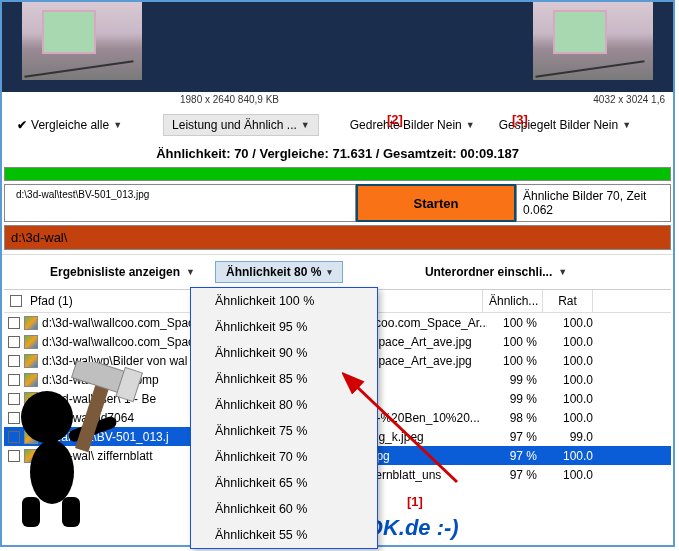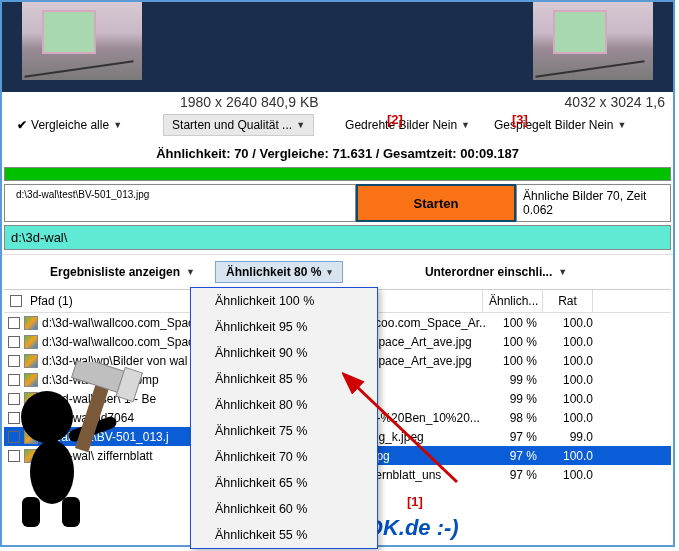--- a/index.html
+++ b/index.html
@@ -48,21 +48,21 @@
     content: '';
     position: absolute;
     left: 2px; bottom: 10px;
     width: 110px; height: 2px;
     background: #333;
     transform: rotate(-8deg);
   }
   .preview-meta {
     position: absolute;
     top: 92px;
-    font-size: 14px;
+    font-size: 10px;
     color: #333;
   }
   .meta-left { left: 178px; }
   .meta-right { right: 8px; }
   .toolbar1 {
     display: flex;
     align-items: center;
     padding: 4px 6px;
     gap: 6px;
     margin-top: 18px;
@@ -132,21 +132,21 @@
     border: 1px solid #888;
     padding: 4px 6px;
     font-size: 12px;
     background: #fff;
   }
   .path2 {
     margin: 0 2px 4px 2px;
     border: 1px solid #888;
     padding: 4px 6px;
     font-size: 13px;
-    background: #5eead4;
+    background: #c2410c;
   }
   .toolbar2 {
     display: flex;
     align-items: center;
     padding: 6px 8px;
     gap: 20px;
     border-top: 1px solid #ddd;
     position: relative;
   }
   .tb2-item {
@@ -277,21 +277,21 @@
   <div class="preview-meta meta-right">4032 x 3024 1,6</div>
 
   <div class="toolbar1">
     <span class="tb-btn">
       <span class="check-mark">✔</span>
       <span>Vergleiche alle</span>
       <span class="caret">▼</span>
     </span>
     <span style="flex:0 0 20px"></span>
     <span class="tb-btn raised">
-      <span>Starten und Qualität ...</span>
+      <span>Leistung und Ähnlich ...</span>
       <span class="caret">▼</span>
     </span>
     <span style="flex:0 0 10px"></span>
     <span class="tb-btn">
       <span>Gedrehte Bilder Nein</span>
       <span class="caret">▼</span>
     </span>
     <span class="tb-btn">
       <span>Gespiegelt Bilder Nein</span>
       <span class="caret">▼</span>

